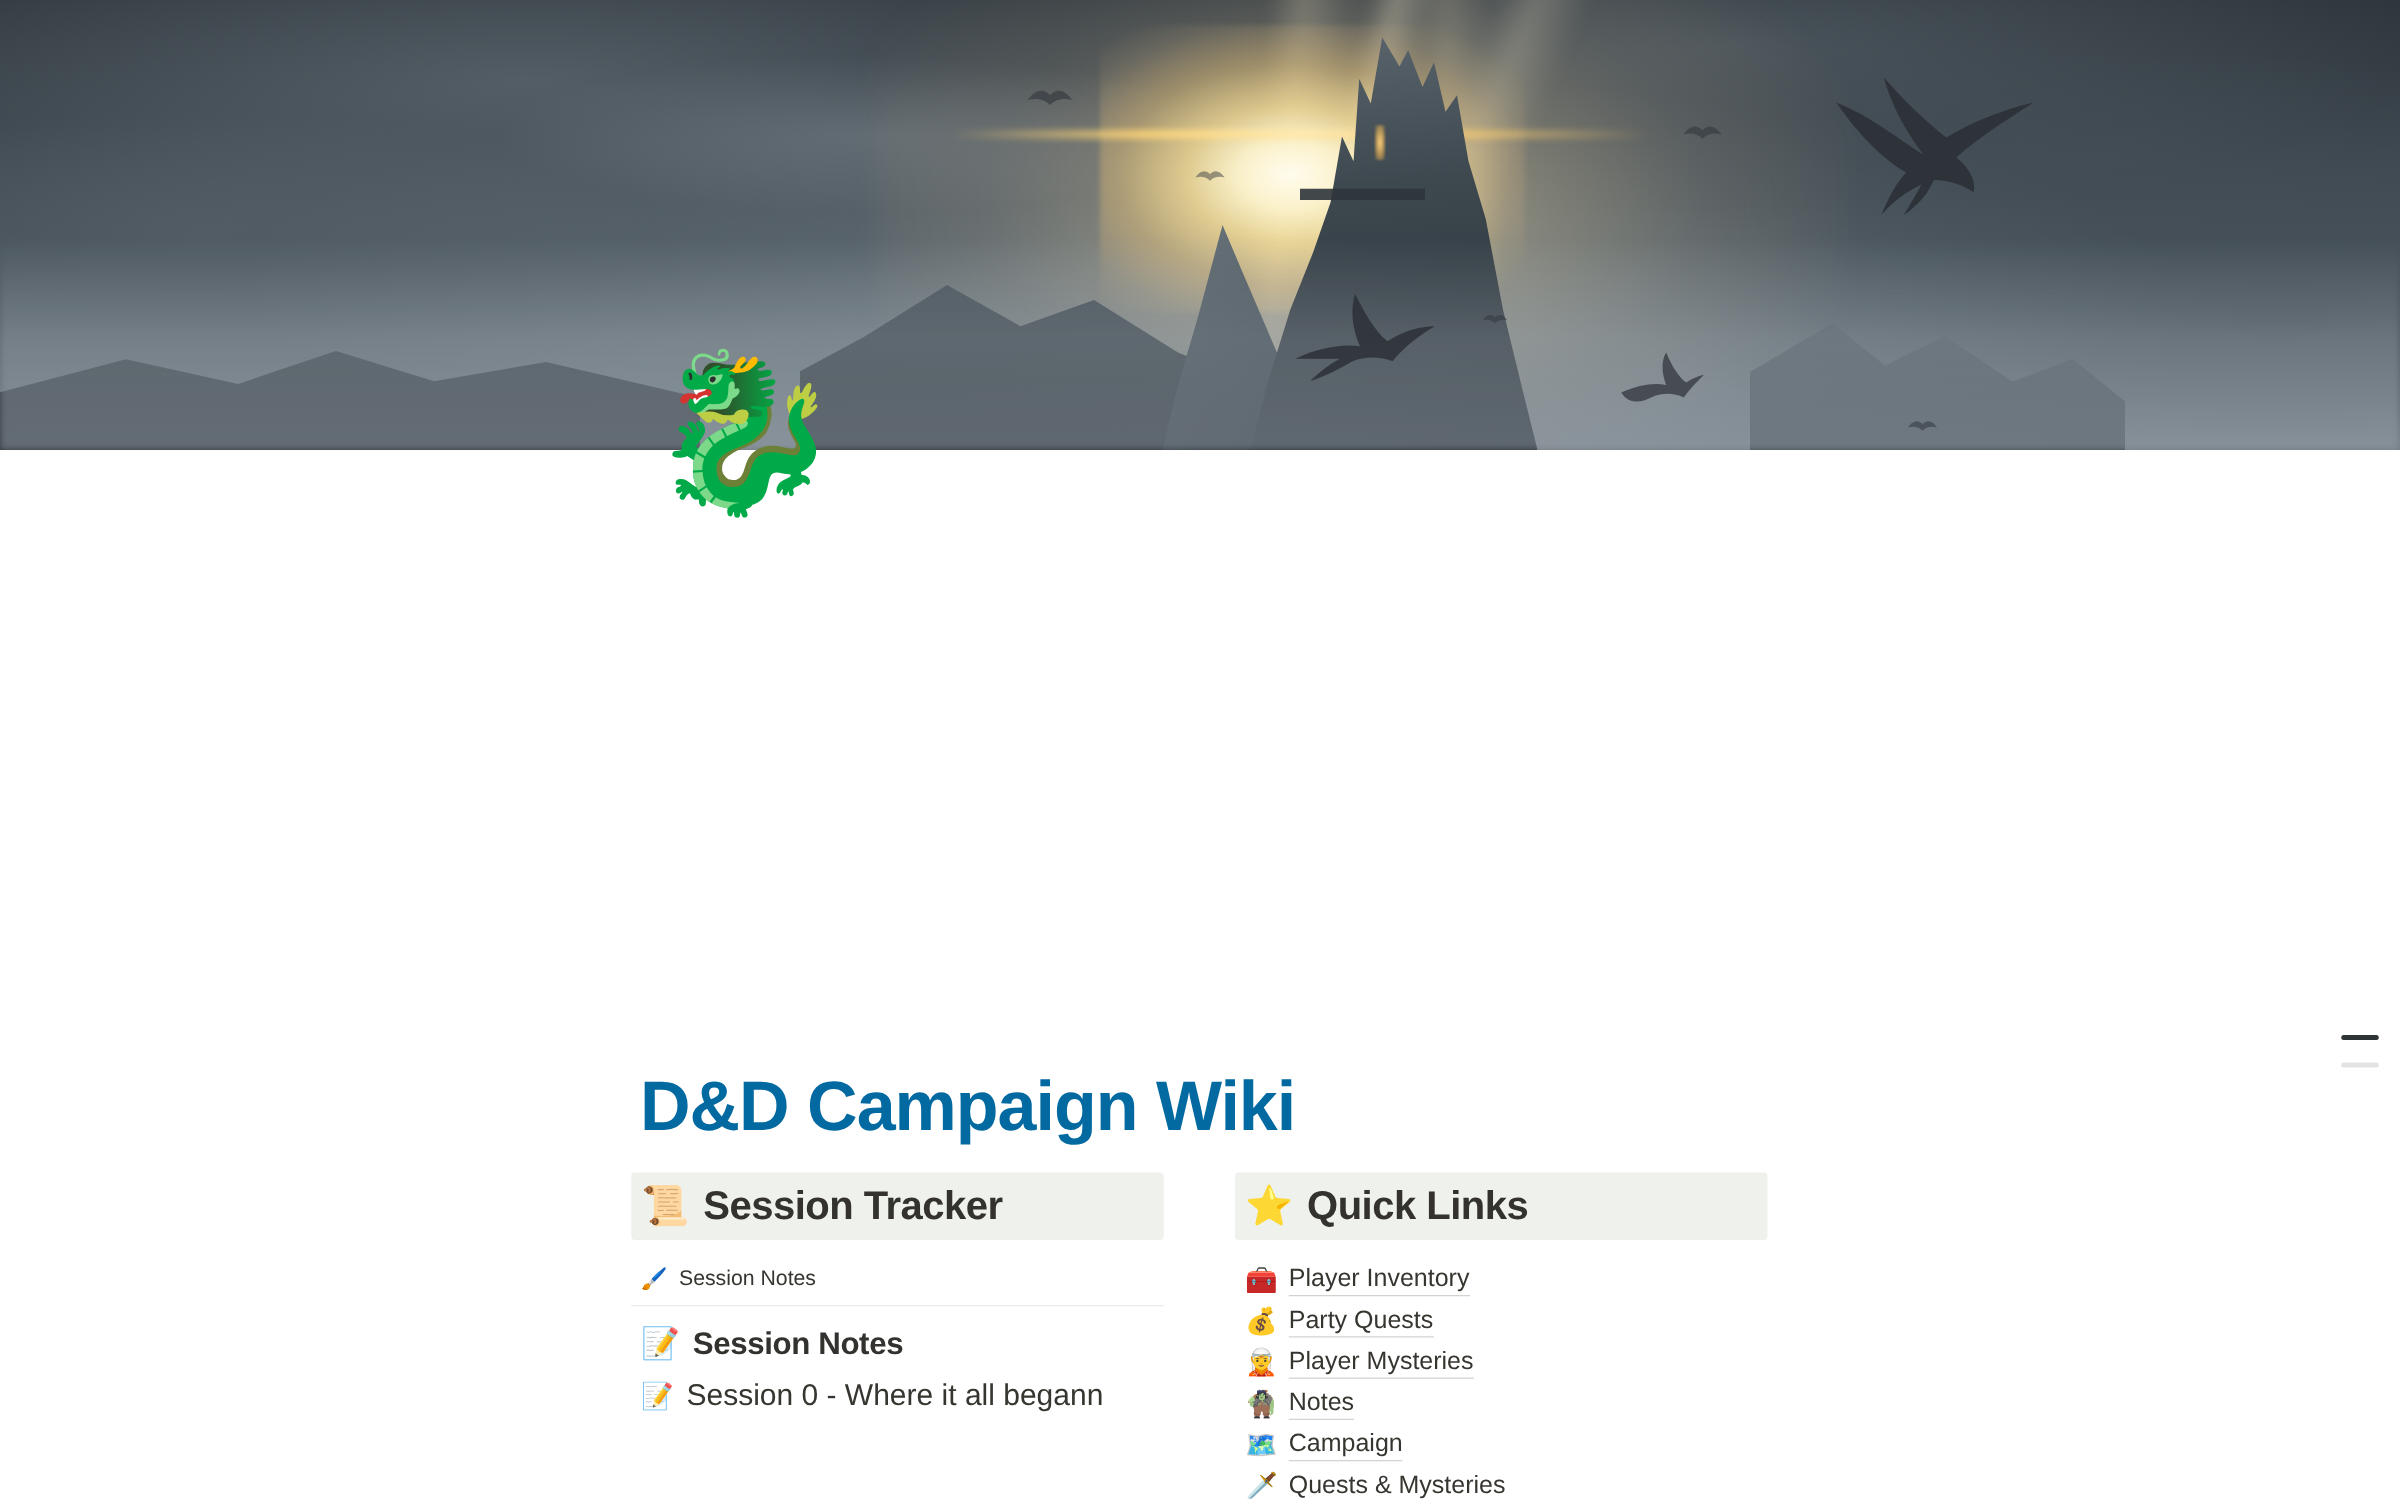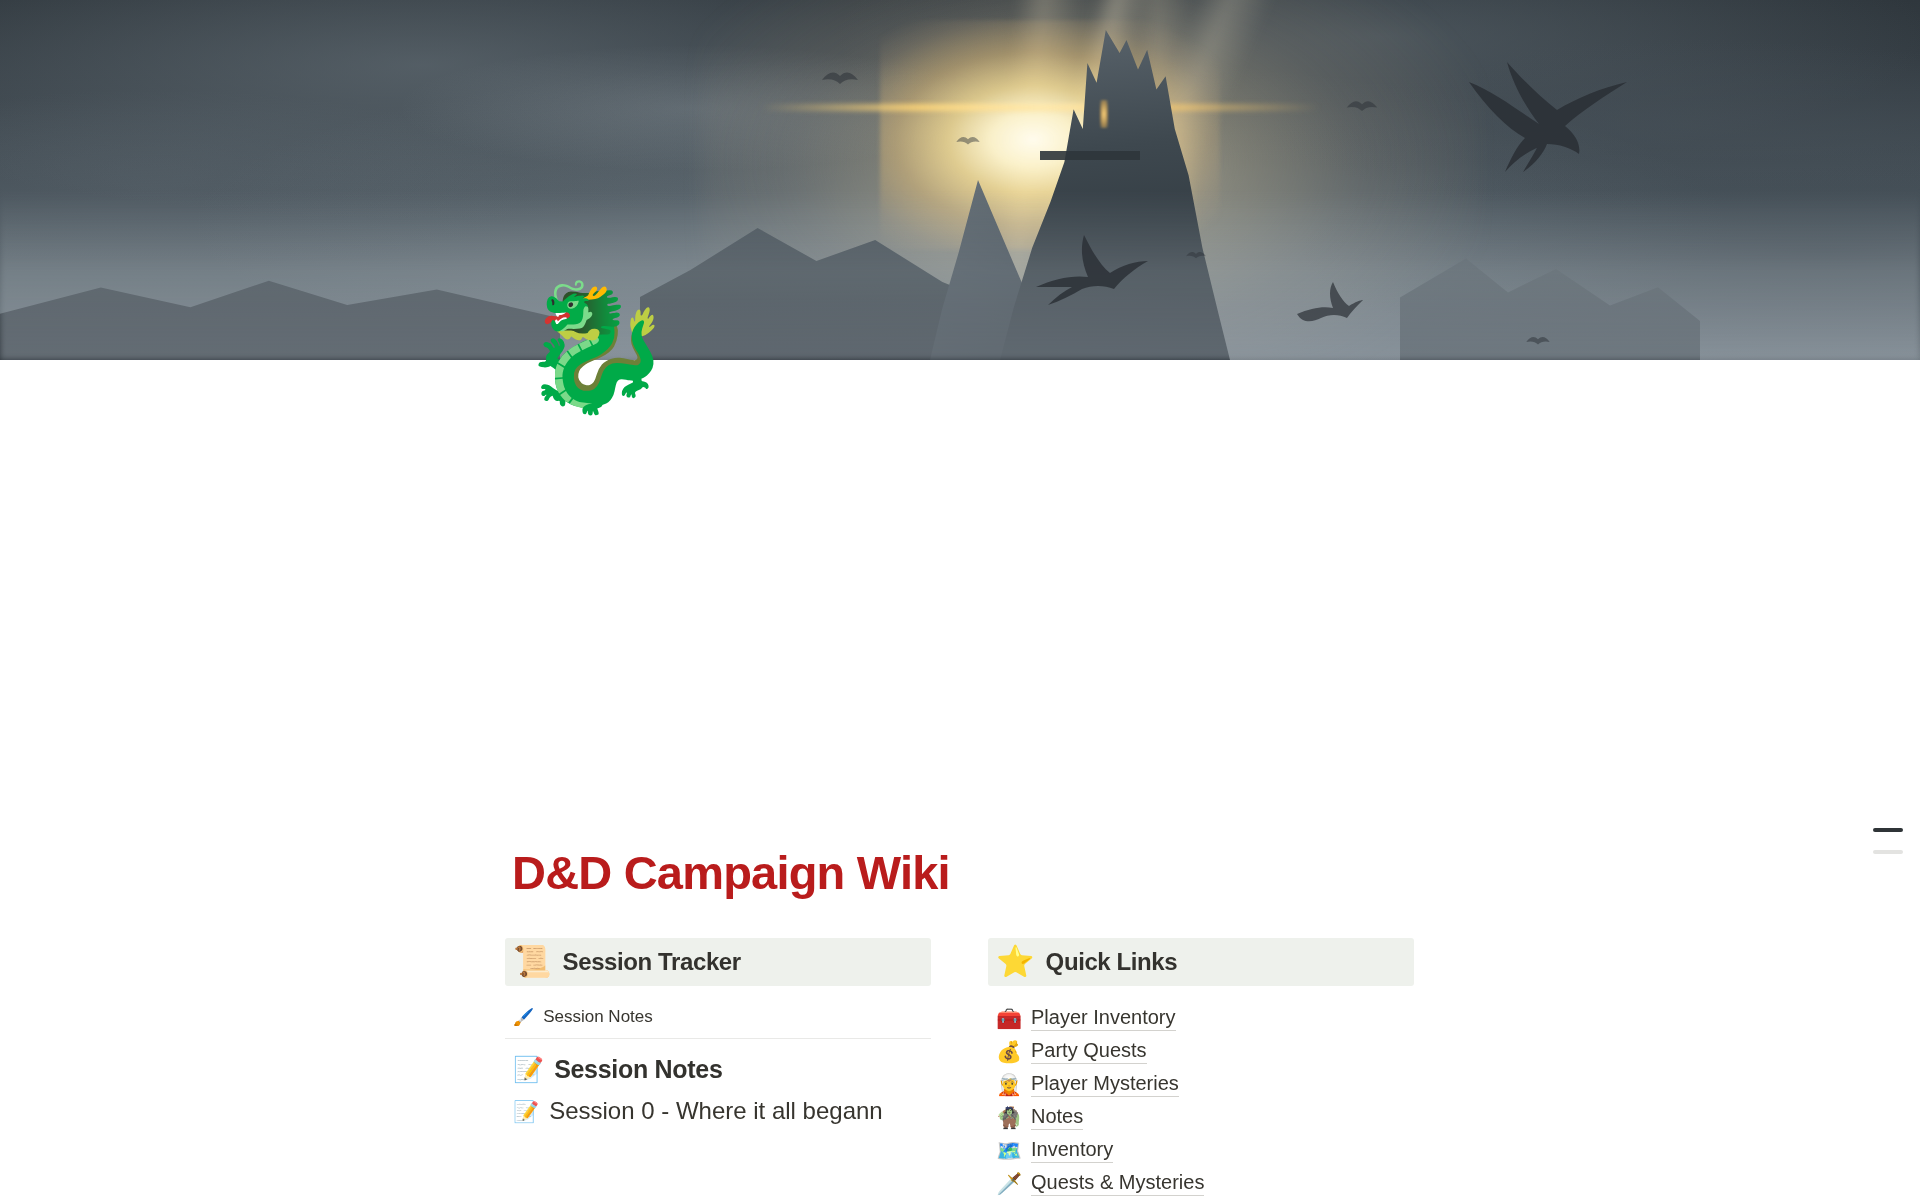--- a/index.html
+++ b/index.html
@@ -158,24 +158,24 @@
     font-size: 124px;
     text-align: center;
   }
   .content {
     position: relative;
     width: 1920px;
   }
   .page-title {
     position: absolute;
     left: 512px; top: 454px;
-    font-size: 47px;
+    font-size: 56px;
     font-weight: bold;
     letter-spacing: -0.8px;
-    color: #b91c1c;
+    color: #0369a1;
   }
 
   
   .toc {
     position: absolute;
     right: 17px; top: 468px;
     width: 40px;
     display: flex; flex-direction: column; gap: 18px;
     align-items: flex-end;
   }
@@ -197,21 +197,21 @@
     background: #eef1ec;
     display: flex;
     align-items: center;
     gap: 11px;
     padding: 8px 8px 9px 8px;
     border-radius: 3px;
     margin-bottom: 16px;
   }
   .section-head .emoji { font-size: 31px; line-height: 1; }
   .section-head .htxt {
-    font-size: 24px; font-weight: bold; color: #33322e; letter-spacing: -0.4px;
+    font-size: 32px; font-weight: bold; color: #33322e; letter-spacing: -0.4px;
   }
 
   
   .sub-item {
     display: flex; align-items: center; gap: 9px;
     padding: 5px 4px 11px 8px;
     border-bottom: 1px solid #e9e9e7;
     margin-bottom: 16px;
   }
   .sub-item .emoji { font-size: 17px; line-height: 1; }
@@ -354,21 +354,21 @@
       <div class="qlink">
         <span class="emoji">🧝</span>
         <span class="txt">Player Mysteries</span>
       </div>
       <div class="qlink">
         <span class="emoji">🧌</span>
         <span class="txt">Notes</span>
       </div>
       <div class="qlink">
         <span class="emoji">🗺️</span>
-        <span class="txt">Inventory</span>
+        <span class="txt">Campaign</span>
       </div>
       <div class="qlink">
         <span class="emoji">🗡️</span>
         <span class="txt">Quests &amp; Mysteries</span>
       </div>
 
     </div>
   </div>
 </div>
 

